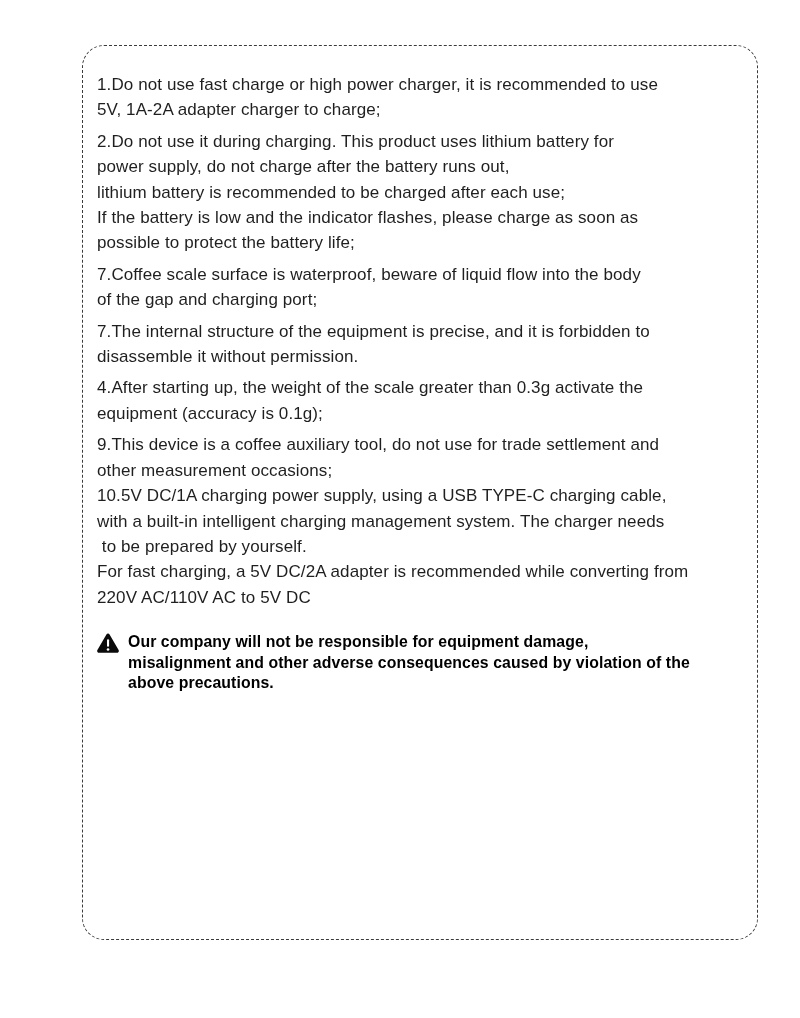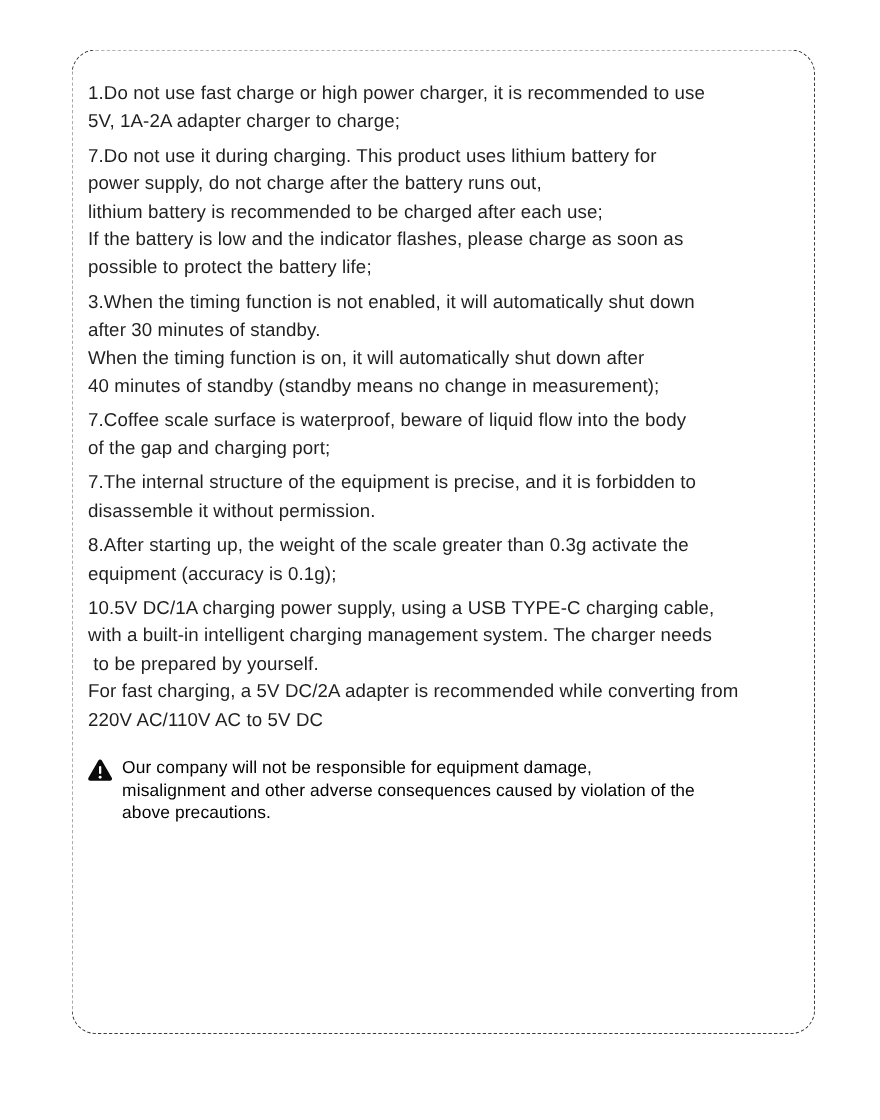--- a/index.html
+++ b/index.html
@@ -9,21 +9,21 @@
   }
   body {
     width: 800px;
     height: 1018px;
     position: relative;
     font-family: "Liberation Sans", sans-serif;
     color: #1f1f1f;
   }
   .panel {
     position: absolute;
-    left: 65px;
+    left: 82px;
     top: 45px;
     width: 676px;
     height: 895px;
     box-sizing: border-box;
     border: 1.5px dashed #3a3a3a;
     border-radius: 22px;
     padding: 26px 12px 20px 14px;
     overflow: hidden;
   }
   .precaution {
@@ -44,48 +44,46 @@
   }
   .warning-icon {
     flex: 0 0 auto;
     width: 22px;
     height: 20px;
     margin-top: 1px;
   }
   .warning-text {
     font-size: 15.8px;
     line-height: 20.6px;
-    font-weight: normal;
+    font-weight: bold;
     color: #000000;
     white-space: pre-wrap;
     letter-spacing: 0.1px;
   }
 </style>
 </head>
 <body>
 
 <div class="panel">
   <div>
     <p class="precaution">1.Do not use fast charge or high power charger, it is recommended to use
 5V, 1A-2A adapter charger to charge;</p>
-    <p class="precaution">7.Do not use it during charging. This product uses lithium battery for
+    <p class="precaution">2.Do not use it during charging. This product uses lithium battery for
 power supply, do not charge after the battery runs out,
 lithium battery is recommended to be charged after each use;
 If the battery is low and the indicator flashes, please charge as soon as
 possible to protect the battery life;</p>
-    <p class="precaution">3.When the timing function is not enabled, it will automatically shut down
-after 30 minutes of standby.
-When the timing function is on, it will automatically shut down after
-40 minutes of standby (standby means no change in measurement);</p>
     <p class="precaution">7.Coffee scale surface is waterproof, beware of liquid flow into the body
 of the gap and charging port;</p>
     <p class="precaution">7.The internal structure of the equipment is precise, and it is forbidden to
 disassemble it without permission.</p>
-    <p class="precaution">8.After starting up, the weight of the scale greater than 0.3g activate the
+    <p class="precaution">4.After starting up, the weight of the scale greater than 0.3g activate the
 equipment (accuracy is 0.1g);</p>
+    <p class="precaution no-gap">9.This device is a coffee auxiliary tool, do not use for trade settlement and
+other measurement occasions;</p>
     <p class="precaution no-gap">10.5V DC/1A charging power supply, using a USB TYPE-C charging cable,
 with a built-in intelligent charging management system. The charger needs
  to be prepared by yourself.
 For fast charging, a 5V DC/2A adapter is recommended while converting from
 220V AC/110V AC to 5V DC</p>
   </div>
 
   <div class="warning">
     <svg class="warning-icon" viewBox="0 0 24 22" aria-hidden="true">
       <path d="M13.75 1.55 c -0.78 -1.35 -2.72 -1.35 -3.5 0 L 0.35 18.7 c -0.78 1.35 0.19 3.05 1.75 3.05 h 19.8 c 1.56 0 2.53 -1.7 1.75 -3.05 Z" fill="#0b0b0b"></path>

